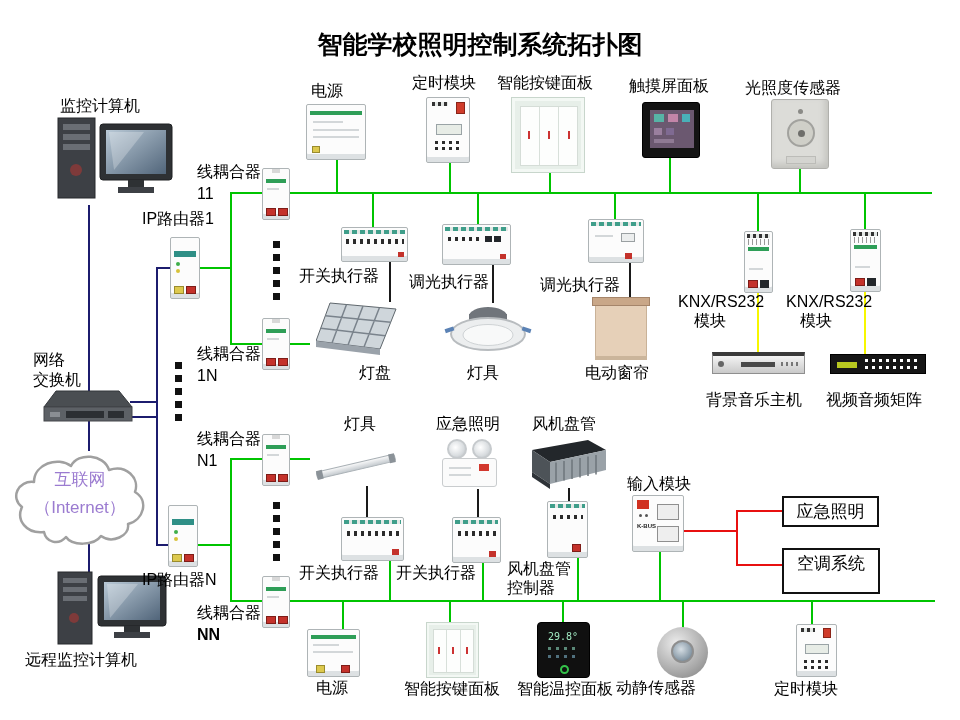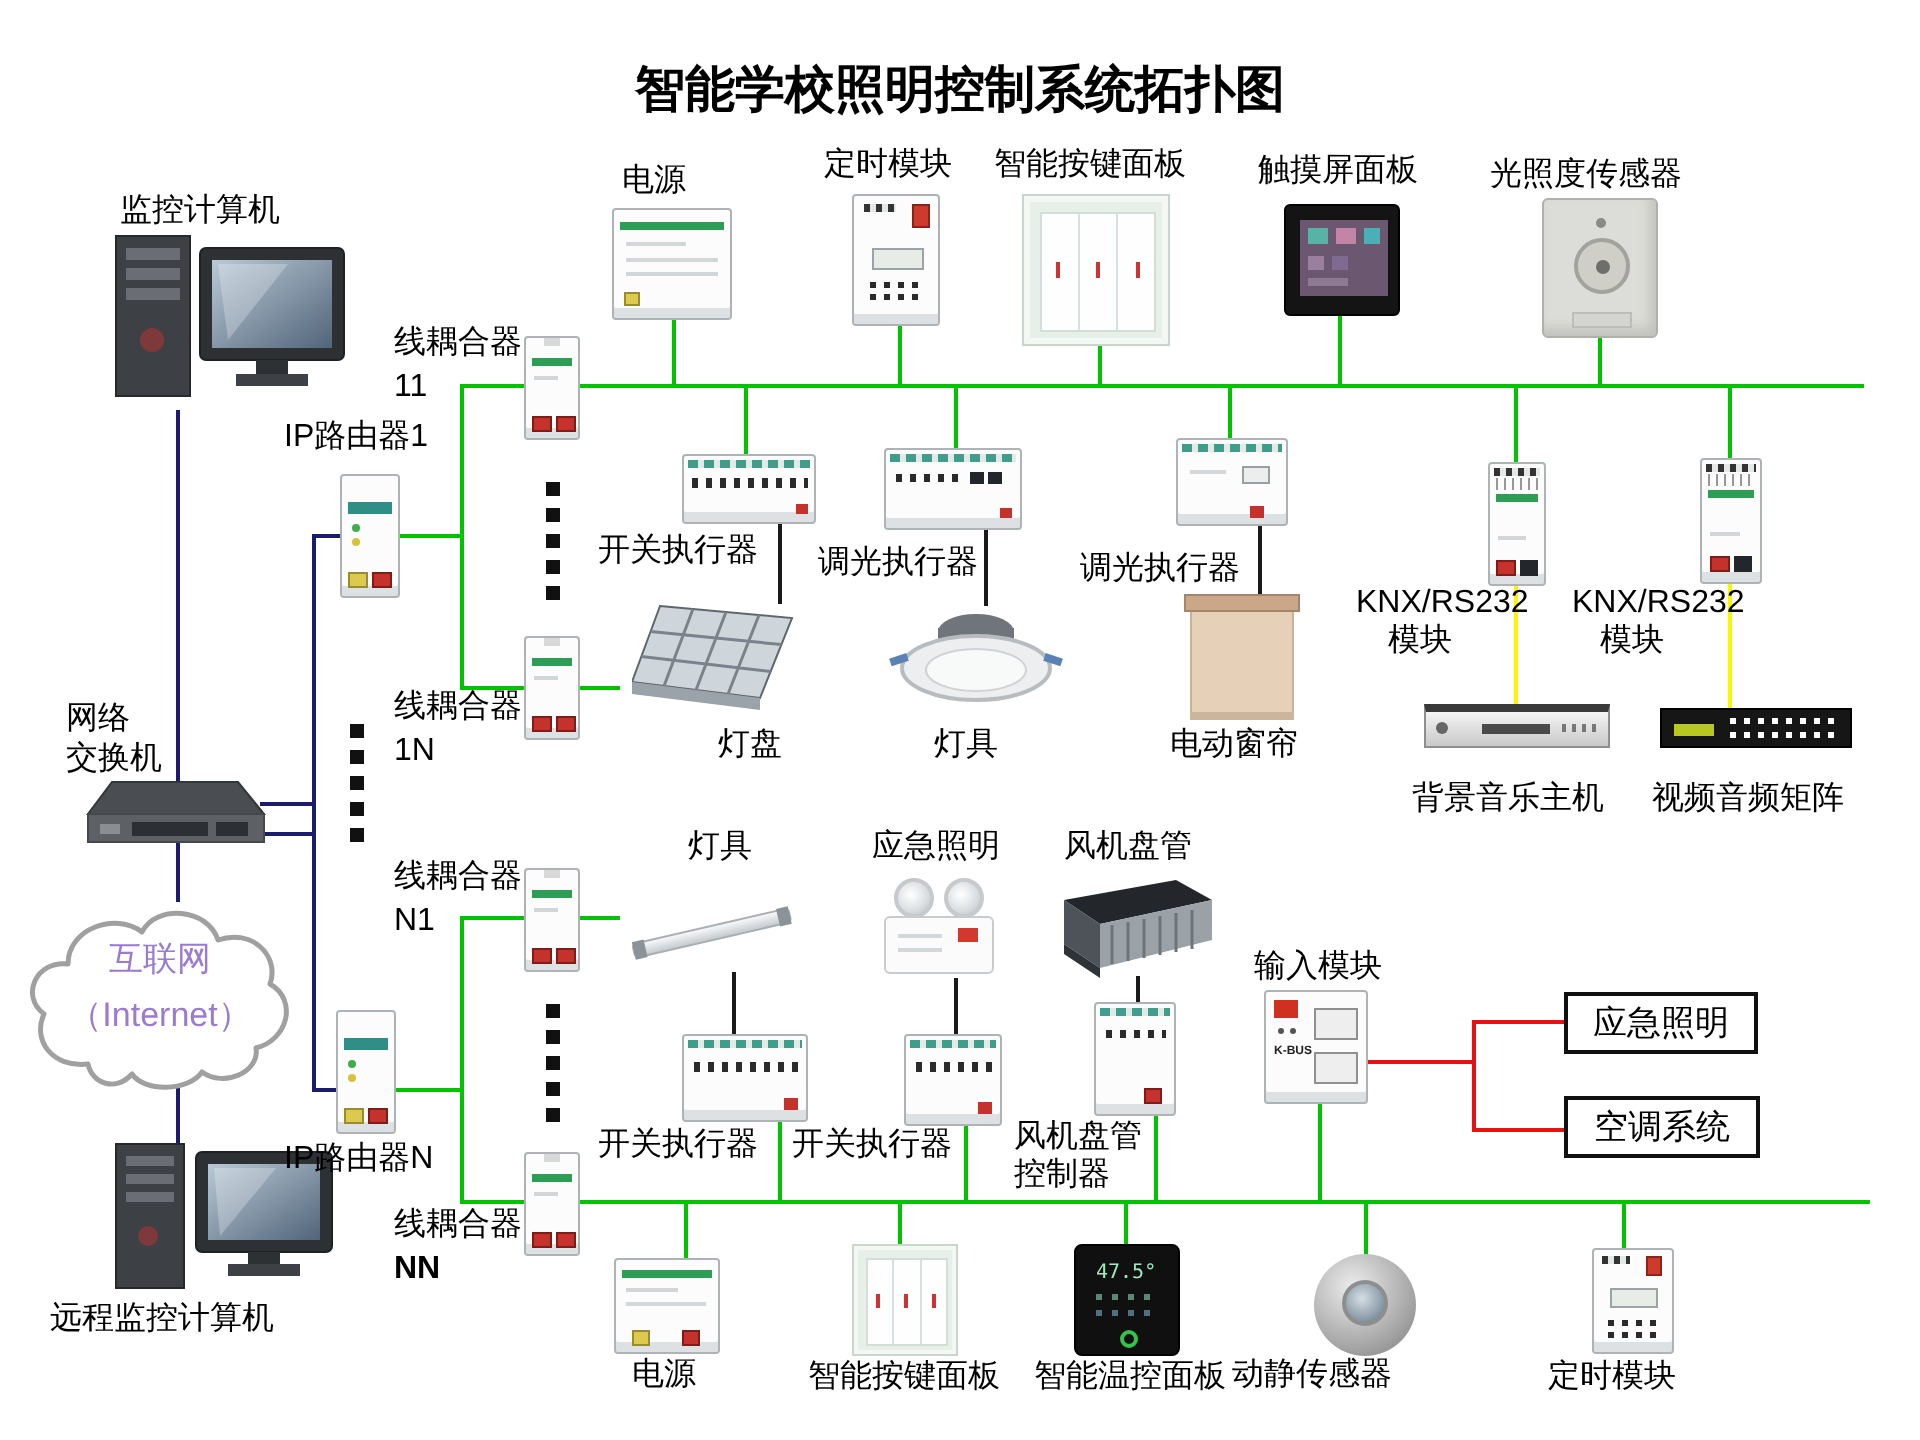--- a/index.html
+++ b/index.html
@@ -360,42 +360,42 @@
     <div style="position:absolute;left:6px;top:18px;width:3px;height:3px;background:#555;border-radius:50%;"></div>
     <div style="position:absolute;left:12px;top:18px;width:3px;height:3px;background:#555;border-radius:50%;"></div>
     <div style="position:absolute;left:4px;top:27px;font-size:6px;font-weight:bold;color:#222;">K-BUS</div>
     <div style="position:absolute;left:24px;top:8px;width:22px;height:16px;background:#eeeeee;border:1px solid #8f8f8f;"></div>
     <div style="position:absolute;left:24px;top:30px;width:22px;height:16px;background:#eeeeee;border:1px solid #8f8f8f;"></div>
   </div>
 
   <div class="sysbox" style="left:782px;top:496px;width:97px;height:31px;line-height:27px;">
     <span>应急照明</span>
   </div>
-  <div class="sysbox" style="left:782px;top:548px;width:98px;height:31px;line-height:27px;">
+  <div class="sysbox" style="left:782px;top:548px;width:98px;height:46px;line-height:27px;">
     <span>空调系统</span>
   </div>
 
   <div class="dev din" style="left:307px;top:629px;width:53px;height:48px;">
     <div class="gs" style="left:3px;top:5px;width:45px;"></div>
     <div class="gl" style="left:5px;top:14px;width:26px;"></div>
     <div class="gl" style="left:5px;top:21px;width:40px;"></div>
     <div class="ysq" style="left:8px;top:35px;width:9px;height:8px;"></div>
     <div class="rsq" style="left:33px;top:35px;width:9px;height:8px;"></div>
   </div>
 
   <div class="dev" style="left:426px;top:622px;width:53px;height:56px;background:#e7efe9;border:1px solid #c8d6cc;box-shadow:inset 0 0 0 2px #f3f8f4;">
     <div style="position:absolute;left:6px;top:6px;width:41px;height:44px;background:#fdfefd;border:1px solid #d5ddd7;
       background-image:linear-gradient(90deg,transparent 0 12px,#d8e0da 12px 13px,transparent 13px 26px,#d8e0da 26px 27px,transparent 27px);"></div>
     <div style="position:absolute;left:11px;top:24px;width:2px;height:7px;background:#cc3333;"></div>
     <div style="position:absolute;left:25px;top:24px;width:2px;height:7px;background:#cc3333;"></div>
     <div style="position:absolute;left:39px;top:24px;width:2px;height:7px;background:#cc3333;"></div>
   </div>
 
   <div class="dev" style="left:537px;top:622px;width:53px;height:56px;background:#101010;border-radius:4px;border:1px solid #000;">
-    <div style="position:absolute;left:10px;top:8px;font-size:10px;font-family:'DejaVu Sans Mono',monospace;color:#9fe8c0;">47.5°</div>
+    <div style="position:absolute;left:10px;top:8px;font-size:10px;font-family:'DejaVu Sans Mono',monospace;color:#9fe8c0;">29.8°</div>
     <div style="position:absolute;left:10px;top:24px;width:32px;height:3px;background:repeating-linear-gradient(90deg,#5a8878 0 3px,transparent 3px 8px);"></div>
     <div style="position:absolute;left:10px;top:32px;width:32px;height:3px;background:repeating-linear-gradient(90deg,#50707e 0 3px,transparent 3px 8px);"></div>
     <div style="position:absolute;left:22px;top:42px;width:9px;height:9px;border:2px solid #34c24a;border-radius:50%;"></div>
   </div>
 
   <div class="dev" style="left:656px;top:627px;width:53px;height:51px;">
     <div style="position:absolute;left:1px;top:0;width:51px;height:51px;border-radius:50%;background:radial-gradient(circle at 38% 32%,#ececec,#a8a8a8 62%,#7c7c7c);">
       <div style="position:absolute;left:14px;top:13px;width:23px;height:23px;border-radius:50%;background:radial-gradient(circle at 42% 38%,#d6dee4,#8496a4 70%,#5f7080);border:2px solid #8e8e8e;"></div>
     </div>
   </div>

